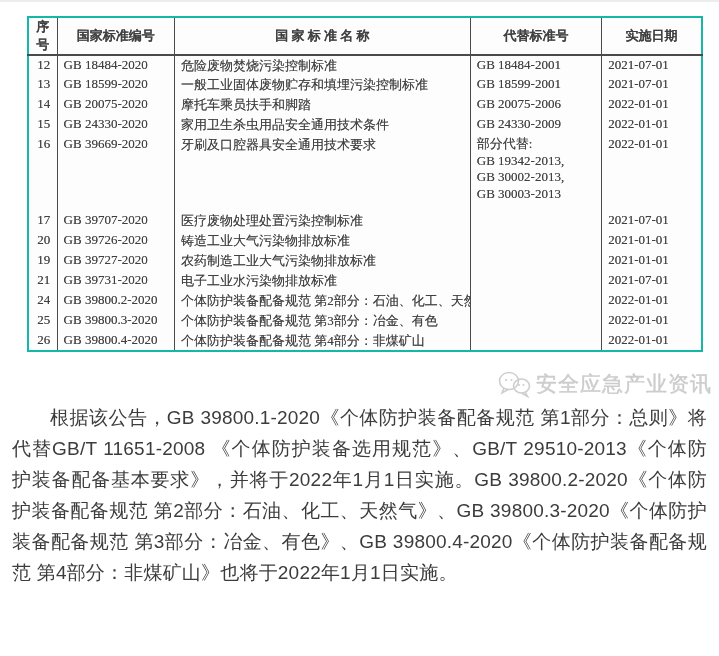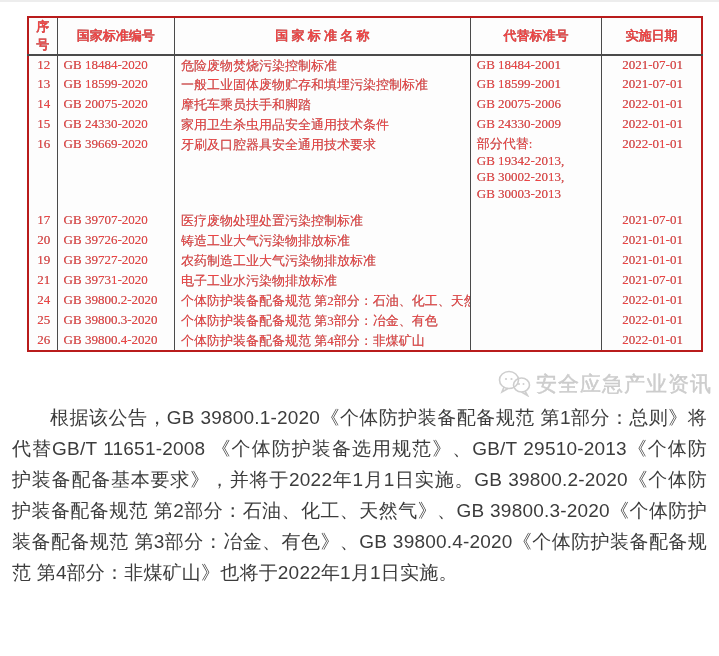--- a/index.html
+++ b/index.html
@@ -17,23 +17,23 @@
     margin:14px 0 0 27px;
     width:676px;
     background:#fdfdfd;
   }
   table.std-table{
     border-collapse:collapse;
     table-layout:fixed;
     width:676px;
     font-family:"Liberation Serif","DejaVu Serif",serif;
     font-size:13px;
-    color:#ef4444;
+    color:#404040;
     text-shadow:0 0 0.6px rgba(40,40,40,.55);
-    border:2px solid #b91c1c;
+    border:2px solid #14b8a6;
   }
   table.std-table col.c-no{width:29px;}
   table.std-table col.c-code{width:117px;}
   table.std-table col.c-name{width:295px;}
   table.std-table col.c-repl{width:131px;}
   table.std-table col.c-date{width:100px;}
   table.std-table th, table.std-table td{
     border-left:1px solid #4a4a4a;
     border-right:1px solid #4a4a4a;
     vertical-align:top;
@@ -47,27 +47,27 @@
     font-weight:bold;
     font-size:13px;
     padding:0 2px;
     text-align:center;
   }
   table.std-table tbody tr{height:20px;}
   td.cell-no{text-align:center;padding-left:1px;padding-right:3px;}
   td.cell-code{white-space:nowrap;}
   td.cell-name{padding-left:8px;white-space:nowrap;}
   td.cell-replaces{white-space:pre-line;line-height:16.5px;padding-top:2px;}
-  td.cell-date{text-align:center;white-space:nowrap;margin-top:17px;}
+  td.cell-date{white-space:nowrap;margin-top:17px;}
   tr.multi td{padding-bottom:9px;}
   
   .watermark{
     position:absolute;
     left:498px;top:368px;
-    display:flex;align-items:flex-start;gap:4px;
+    display:flex;align-items:flex-end;gap:4px;
     color:#c6c6c6;
     opacity:.85;
     pointer-events:none;
   }
   .watermark .wm-text{
     font-size:21px;
     letter-spacing:1px;
     font-family:"Liberation Sans","DejaVu Sans",sans-serif;
     -webkit-text-stroke:0.4px #bdbdbd;
   }

